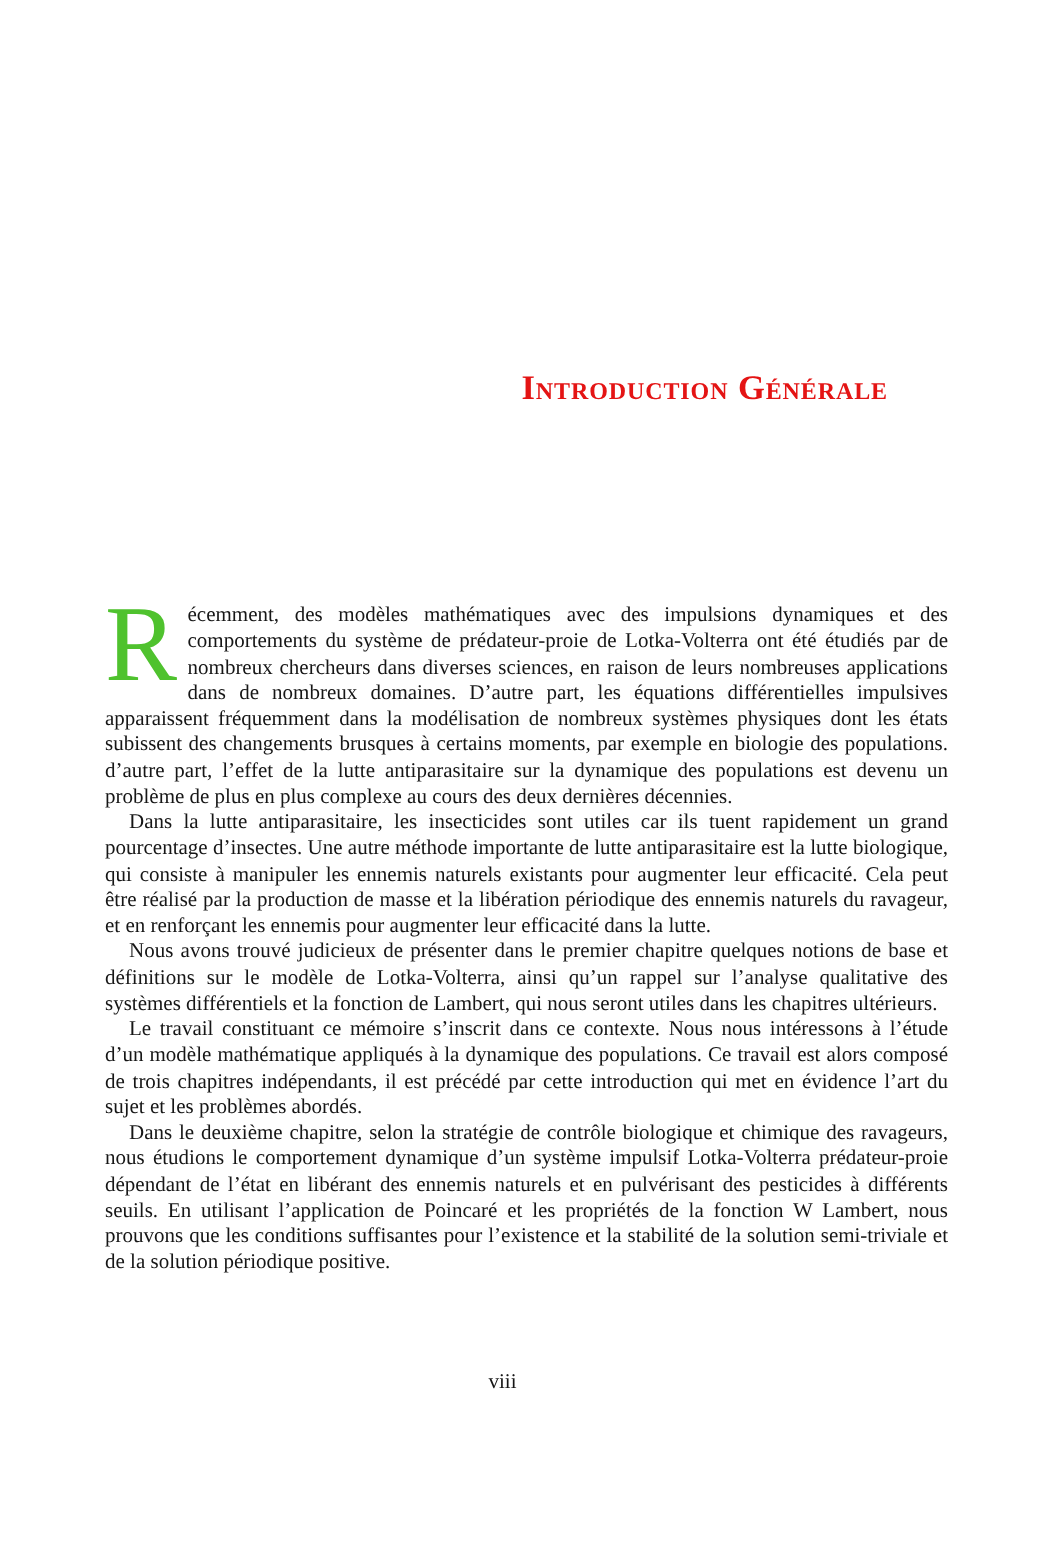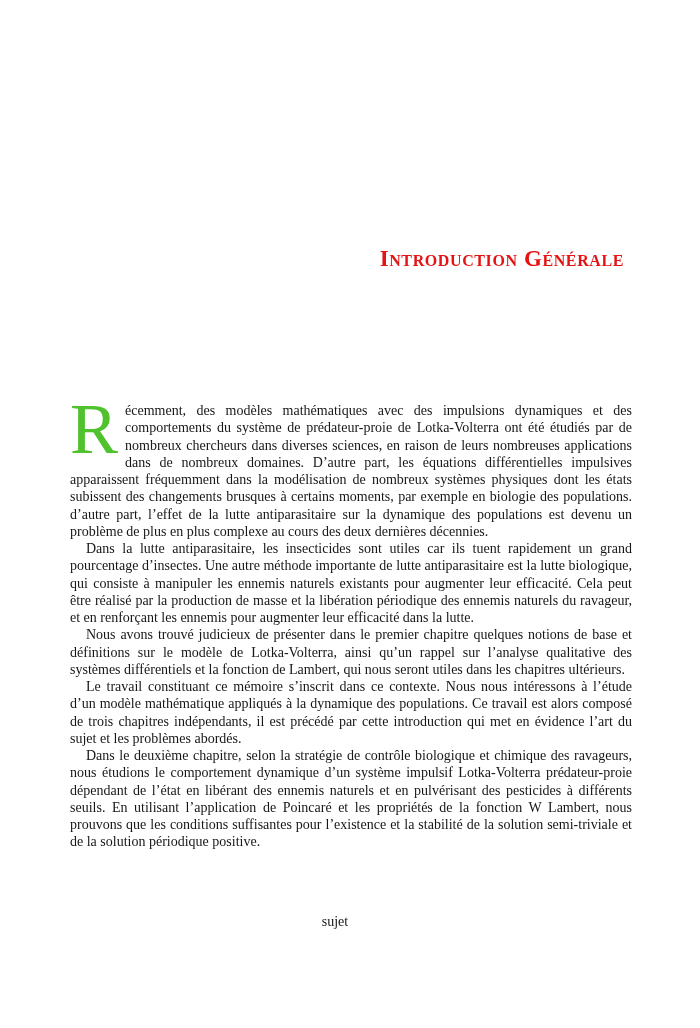--- a/index.html
+++ b/index.html
@@ -19,21 +19,20 @@
     position: absolute;
     top: 246px;
     left: 0;
     width: 592px;
     text-align: right;
     font-variant: small-caps;
     font-weight: bold;
     font-size: 23px;
     letter-spacing: 0.6px;
     white-space: nowrap;
-    padding-left: 32px;
   }
   .content {
     position: absolute;
     top: 402px;
     left: 70px;
     width: 562px;
     font-size: 14px;
     line-height: 17.25px;
     text-align: justify;
     color: #161616;
@@ -70,15 +69,15 @@
   <div class="chapter-title" style="color: rgb(228, 20, 20);">Introduction Générale</div>
 
   <div class="content">
     <p class="opening"><span class="dropcap" style="color: rgb(79, 194, 46);">R</span><span>écemment, des modèles mathématiques avec des impulsions dynamiques et des comportements du système de prédateur-proie de Lotka-Volterra ont été étudiés par de nombreux chercheurs dans diverses sciences, en raison de leurs nombreuses applications dans de nombreux domaines. D’autre part, les équations différentielles impulsives apparaissent fréquemment dans la modélisation de nombreux systèmes physiques dont les états subissent des changements brusques à certains moments, par exemple en biologie des populations. d’autre part, l’effet de la lutte antiparasitaire sur la dynamique des populations est devenu un problème de plus en plus complexe au cours des deux dernières décennies.</span></p>
     <p>Dans la lutte antiparasitaire, les insecticides sont utiles car ils tuent rapidement un grand pourcentage d’insectes. Une autre méthode importante de lutte antiparasitaire est la lutte biologique, qui consiste à manipuler les ennemis naturels existants pour augmenter leur efficacité. Cela peut être réalisé par la production de masse et la libération périodique des ennemis naturels du ravageur, et en renforçant les ennemis pour augmenter leur efficacité dans la lutte.</p>
     <p>Nous avons trouvé judicieux de présenter dans le premier chapitre quelques notions de base et définitions sur le modèle de Lotka-Volterra, ainsi qu’un rappel sur l’analyse qualitative des systèmes différentiels et la fonction de Lambert, qui nous seront utiles dans les chapitres ultérieurs.</p>
     <p>Le travail constituant ce mémoire s’inscrit dans ce contexte. Nous nous intéressons à l’étude d’un modèle mathématique appliqués à la dynamique des populations. Ce travail est alors composé de trois chapitres indépendants, il est précédé par cette introduction qui met en évidence l’art du sujet et les problèmes abordés.</p>
     <p>Dans le deuxième chapitre, selon la stratégie de contrôle biologique et chimique des ravageurs, nous étudions le comportement dynamique d’un système impulsif Lotka-Volterra prédateur-proie dépendant de l’état en libérant des ennemis naturels et en pulvérisant des pesticides à différents seuils. En utilisant l’application de Poincaré et les propriétés de la fonction W Lambert, nous prouvons que les conditions suffisantes pour l’existence et la stabilité de la solution semi-triviale et de la solution périodique positive.</p>
   </div>
 
-  <div class="page-number">sujet</div>
+  <div class="page-number">viii</div>
 
 </div>
 
 </body></html>

